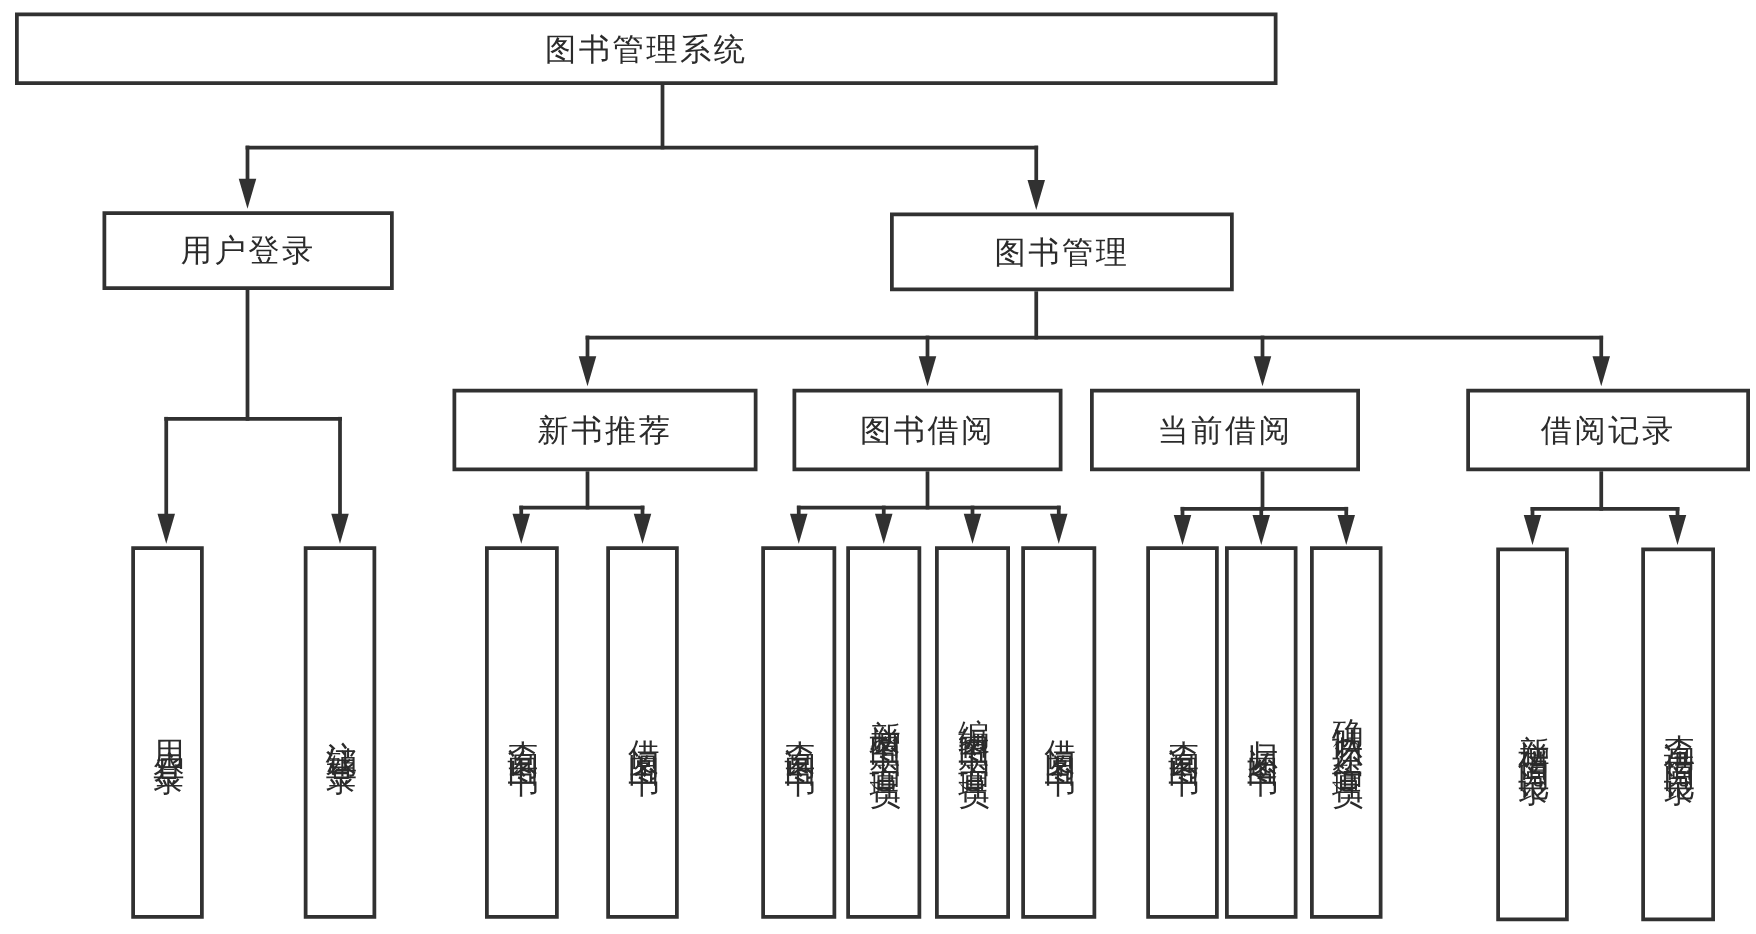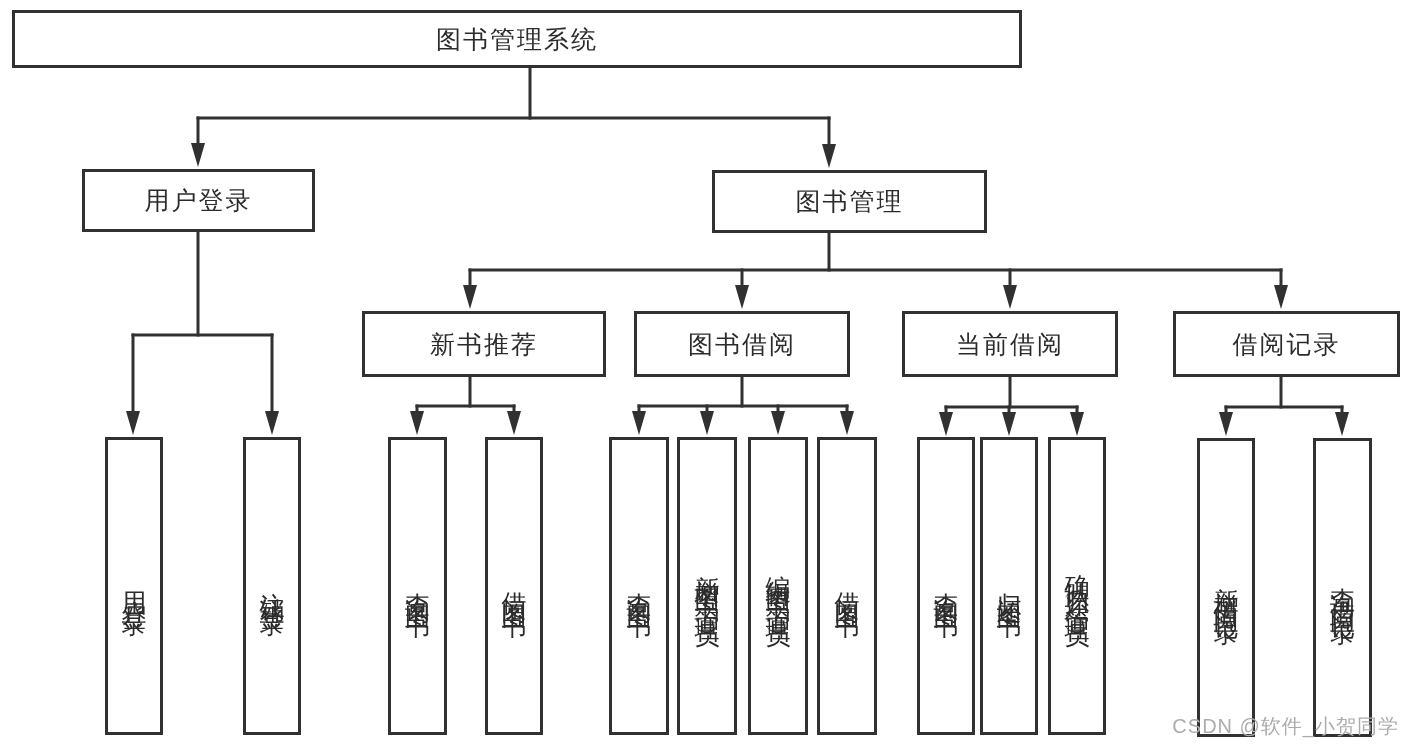--- a/index.html
+++ b/index.html
@@ -1,21 +1,21 @@
 <!DOCTYPE html>
 <html><head>
 <meta charset="utf-8">
 <style>
   html, body { margin: 0; padding: 0; background: #ffffff; }
   #canvas {
     position: relative;
     width: 1405px;
     height: 747px;
     background: #ffffff;
-    font-family: Liberation Sans, sans-serif;
+    font-family: Liberation Serif, serif;
     overflow: hidden;
   }
   #connectors {
     position: absolute;
     left: 0; top: 0;
     width: 1405px; height: 747px;
   }
   #connectors line, #connectors polyline {
     stroke: #313131;
     stroke-width: 3;
@@ -130,21 +130,21 @@
     <polygon points="1335,412 1349,412 1342,436"></polygon>
   </svg>
 
   <div class="hnode" style="left:12px; top:10px; width:1010px; height:58px;">图书管理系统</div>
 
   <div class="hnode" style="left:82px; top:169px; width:233px; height:63px;">用户登录</div>
   <div class="hnode" style="left:712px; top:170px; width:275px; height:63px;">图书管理</div>
 
   <div class="hnode" style="left:362px; top:311px; width:244px; height:66px;">新书推荐</div>
   <div class="hnode" style="left:634px; top:311px; width:216px; height:66px;">图书借阅</div>
-  <div class="hnode" style="left:902px; top:311px; width:216px; height:66px;">当前借阅</div>
+  <div class="hnode" style="left:872px; top:311px; width:216px; height:66px;">当前借阅</div>
   <div class="hnode" style="left:1173px; top:311px; width:227px; height:66px;">借阅记录</div>
 
   <div class="vnode" style="left:105px; top:437px; width:58px; height:298px;">
     <span>用户登录</span>
   </div>
   <div class="vnode" style="left:243px; top:437px; width:58px; height:298px;">
     <span>注销登录</span>
   </div>
 
   <div class="vnode" style="left:388px; top:437px; width:59px; height:298px;">
@@ -177,15 +177,14 @@
     <span>确认归还（管理员）</span>
   </div>
 
   <div class="vnode" style="left:1197px; top:438px; width:58px; height:299px;">
     <span>新增借阅记录</span>
   </div>
   <div class="vnode" style="left:1313px; top:438px; width:59px; height:299px;">
     <span>查询借阅记录</span>
   </div>
 
-  <div id="watermark">CSDN @软件_小贺同学</div>
 
 </div>
 
 </body></html>

